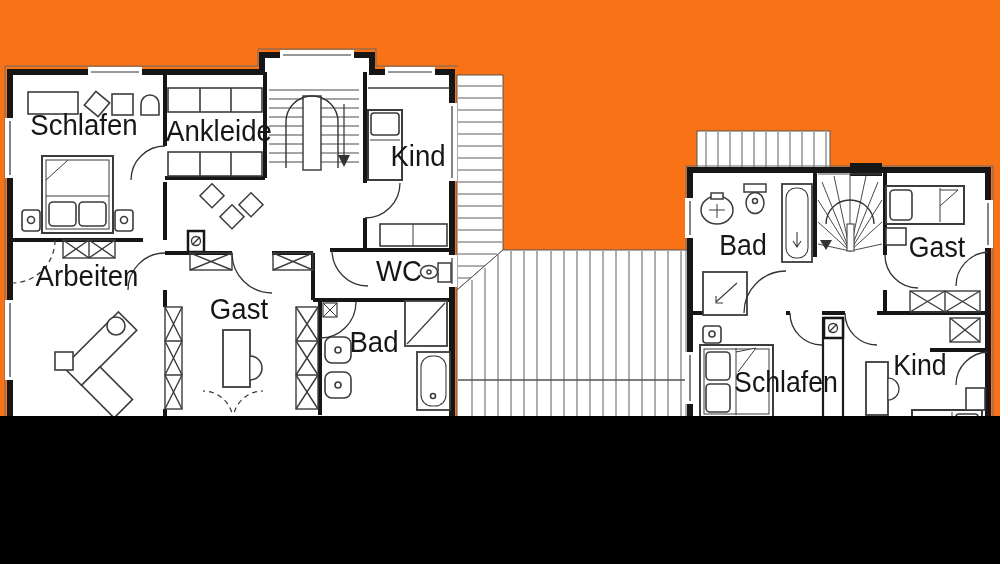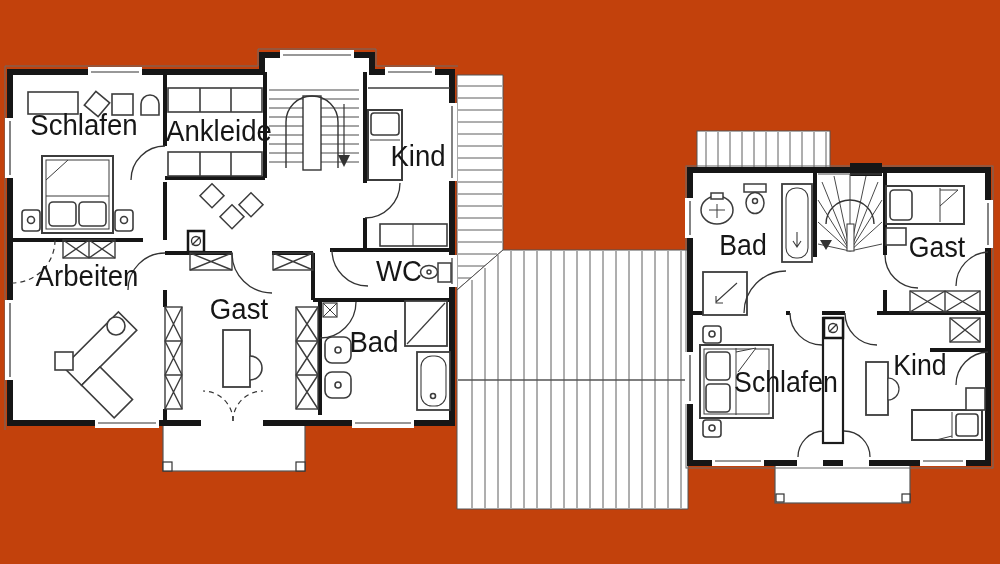--- a/index.html
+++ b/index.html
@@ -1,16 +1,16 @@
 <!DOCTYPE html>
 <html><head>
 <meta charset="utf-8">
 <style>
   html,body{margin:0;padding:0;background:#000;}
-  #canvas{position:relative;width:1000px;height:564px;background:#c2410c;overflow:hidden;
+  #canvas{position:relative;width:1000px;height:416px;background:#f97316;overflow:hidden;
           font-family:"Liberation Sans", sans-serif;}
   #plan-svg{position:absolute;left:0;top:0;}
   .room-label{position:absolute;color:#161616;font-size:30px;font-weight:400;
               transform:translate(-50%,-54%) scaleX(0.92);white-space:nowrap;
               letter-spacing:0px;line-height:1;}
   .room-label.small{font-size:29px;}
 </style>
 </head>
 <body>
 

